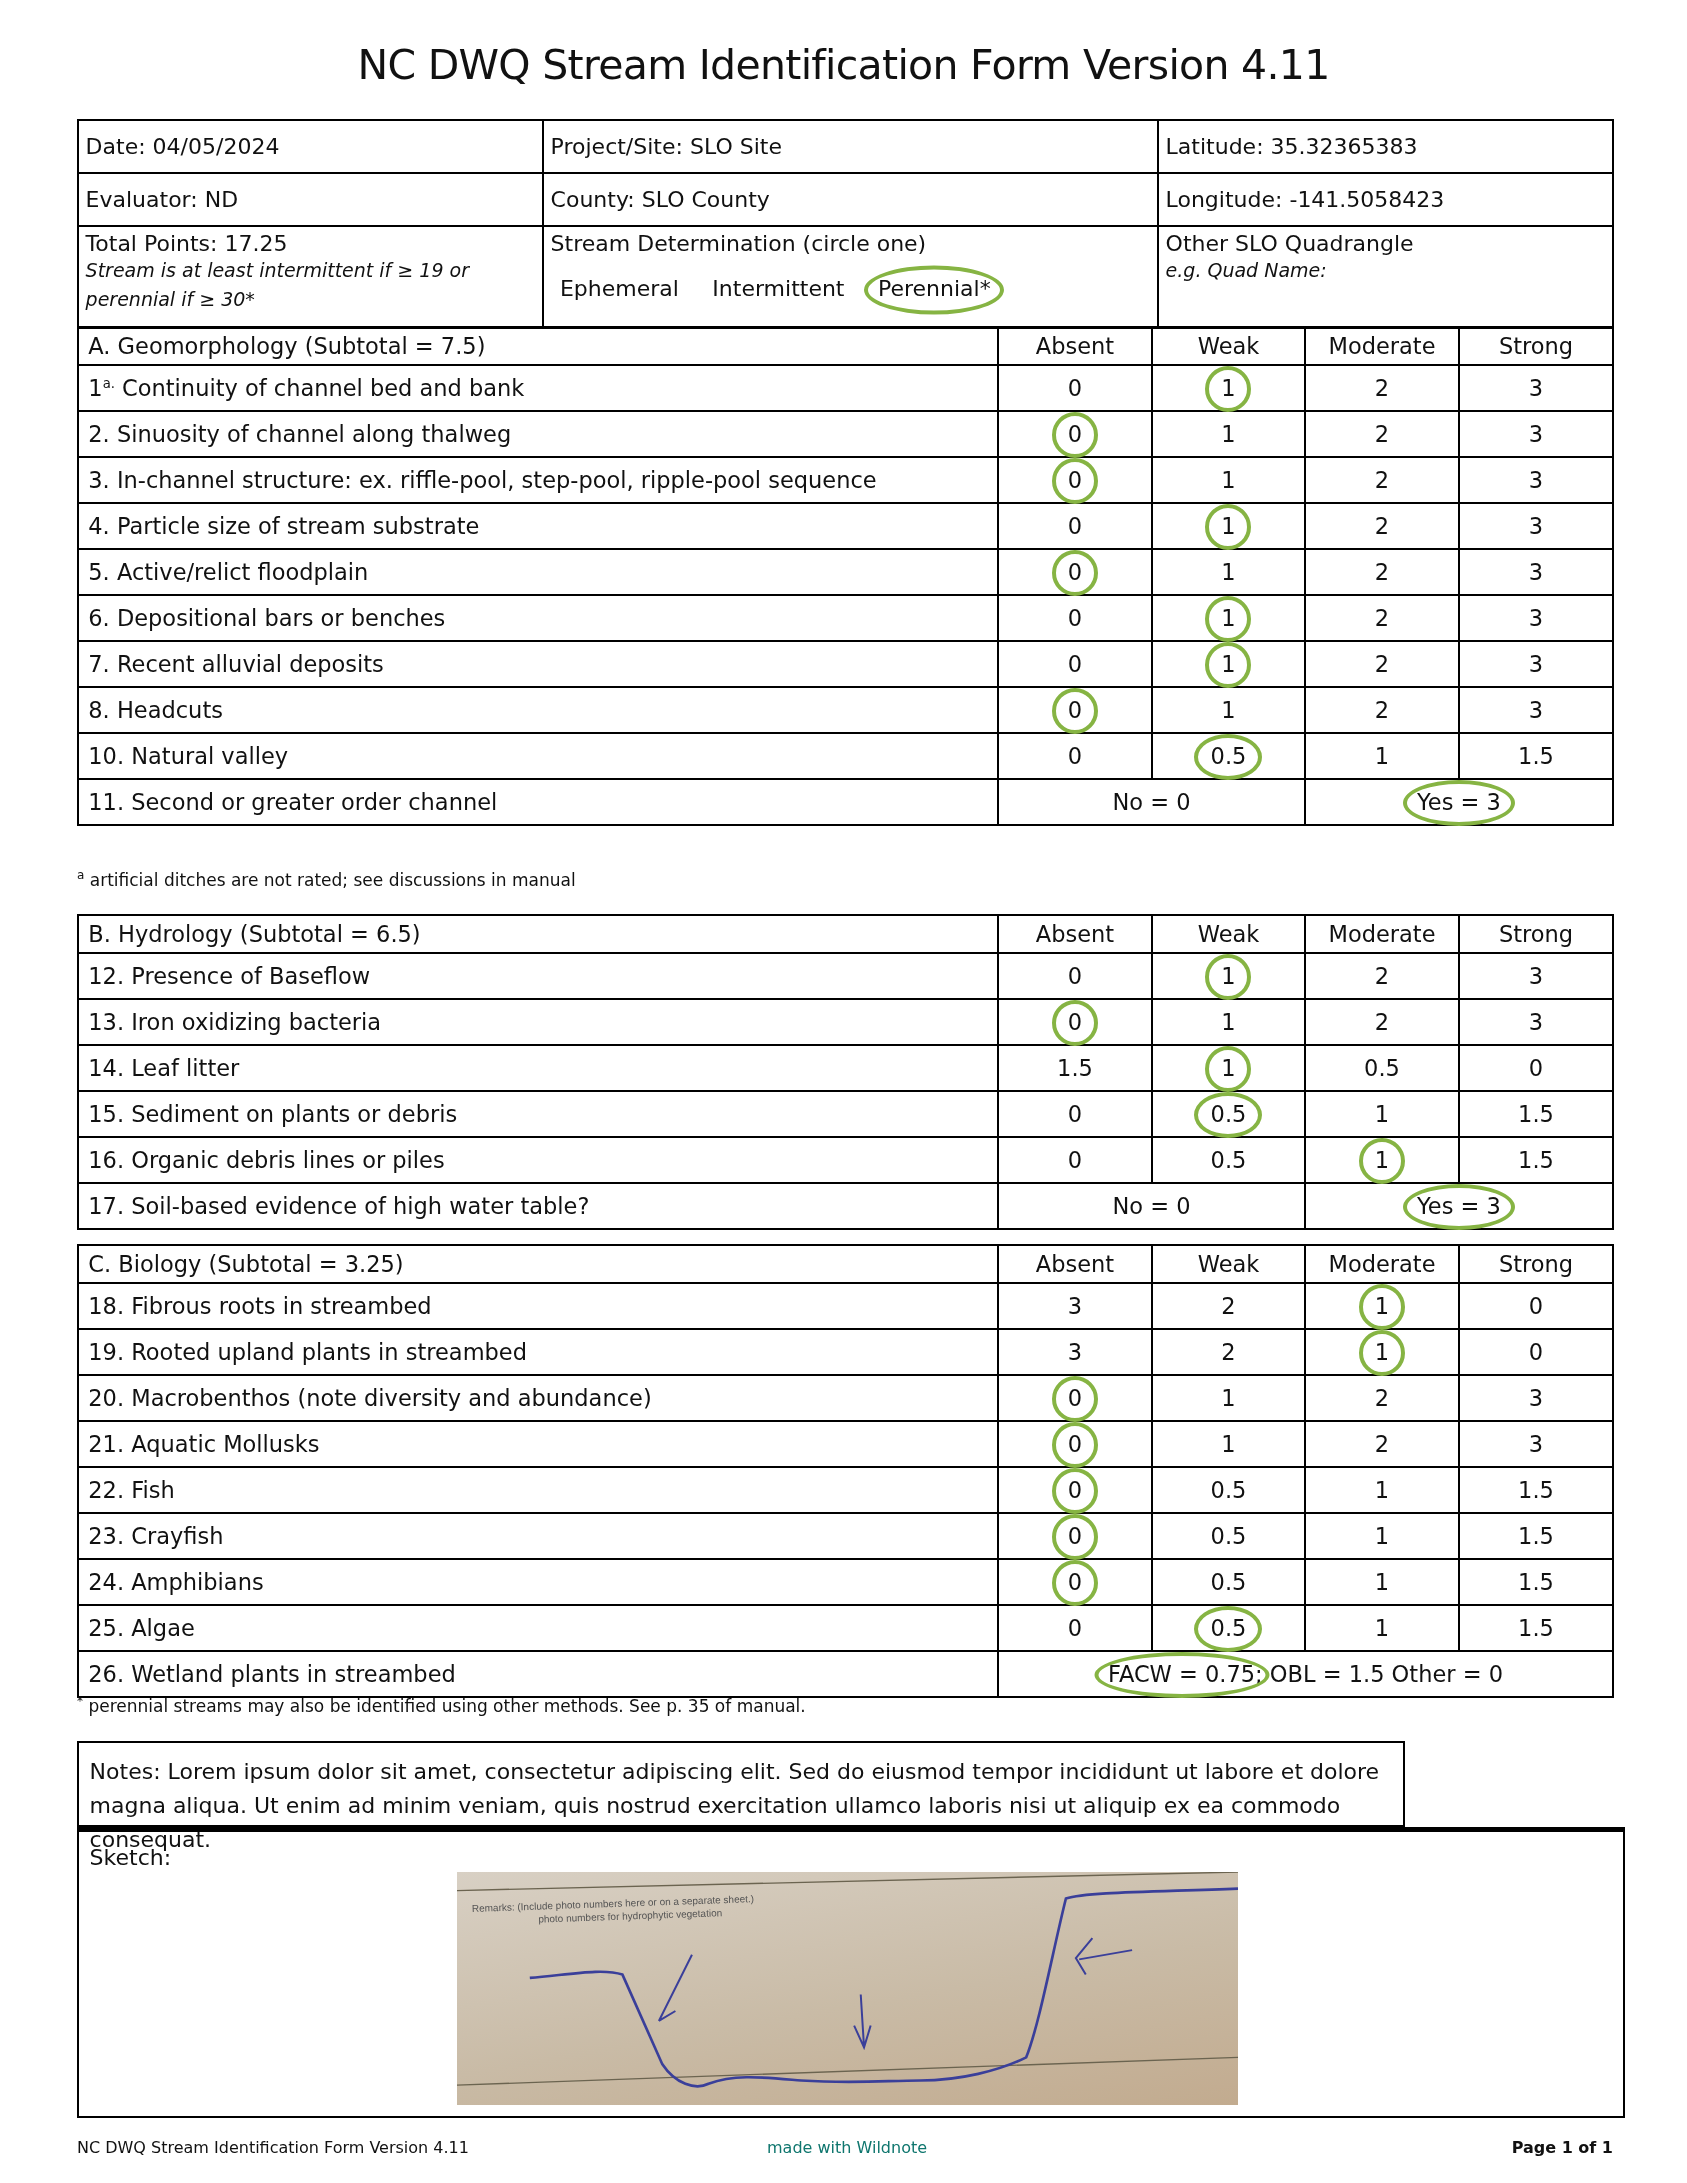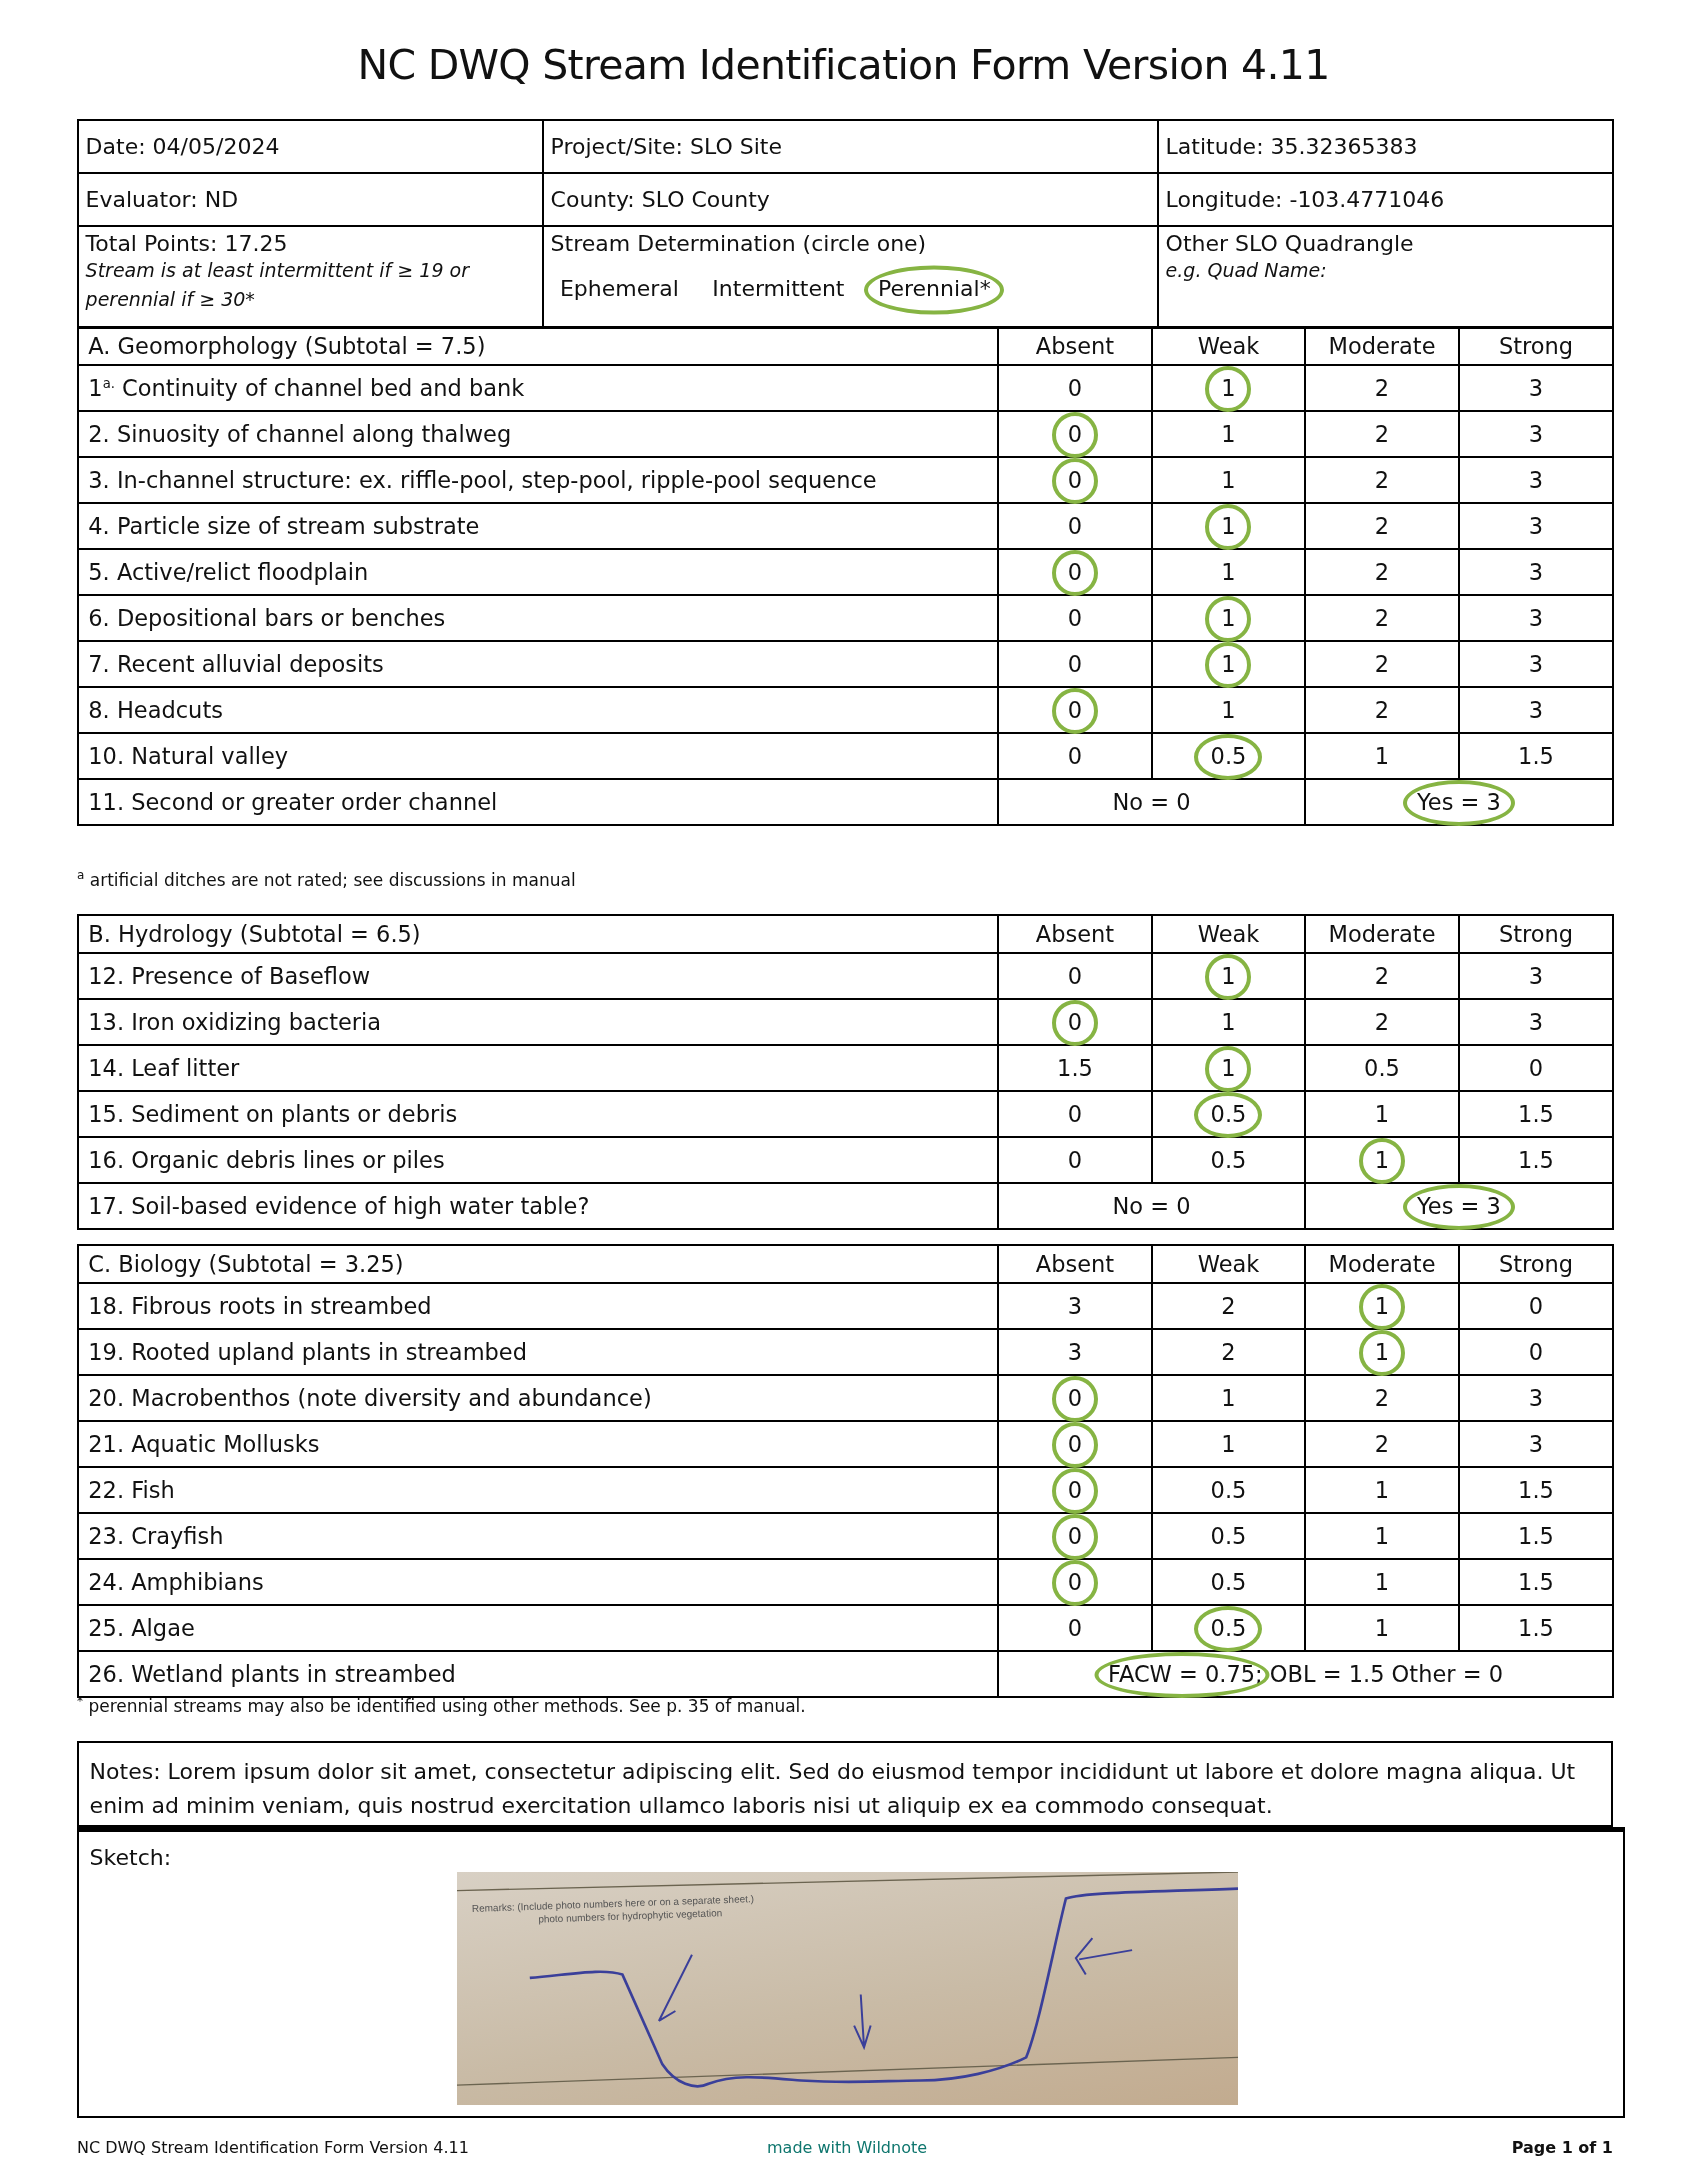--- a/index.html
+++ b/index.html
@@ -30,21 +30,21 @@
   .circled::before { content: ""; position: absolute; left: 50%; top: 55%; transform: translate(-50%, -50%);
     border: 4px solid #86b443; border-radius: 50%; }
   .c-sm::before { width: 38px; height: 38px; }
   .c-md::before { width: 60px; height: 38px; }
   .c-lg::before { width: 99px; height: 38px; }
   .c-xl::before { width: 152px; height: 41px; }
 
   .footnote { position: absolute; left: 77px; font-size: 17px; }
   .footnote sup { font-size: 12px; }
 
-  .notes-box { position: absolute; left: 77px; top: 1741px; width: 1536px; height: 86px; border: 2.6px solid #000; padding: 12px 10.6px; font-size: 22px; line-height: 34px; }
+  .notes-box { position: absolute; left: 77px; top: 1741px; width: 1328px; height: 86px; border: 2.6px solid #000; padding: 12px 10.6px; font-size: 22px; line-height: 34px; }
   .sketch-box { position: absolute; left: 77px; top: 1827px; width: 1548px; height: 291px; border: 2.6px solid #000; border-top: 5.3px solid #000; padding: 13.2px 10.6px; font-size: 22px; }
   .sketch-img { position: absolute; left: 378px; top: 40px; width: 781px; height: 233px; overflow: hidden;
     background: linear-gradient(170deg, #d8d0c4 0%, #c9bba6 55%, #c2ab8f 100%); }
   .sketch-remarks { position: absolute; left: 14.6px; top: 25px; font-family: "Liberation Sans", sans-serif; font-size: 10px; color: #555; transform: rotate(-2deg); line-height: 13.2px; }
   .sketch-remarks .l2 { padding-left: 66px; display: block; }
 
   .footer { position: absolute; top: 2138px; font-size: 16px; }
   .f-left { left: 77px; }
   .f-center { left: 767px; color: #0f766e; }
   .f-right { right: 74px; font-weight: bold; }
@@ -62,21 +62,21 @@
     </colgroup>
   <tbody>
       <tr class="row1">
     <td><span>Date:</span> <span>04/05/2024</span></td>
     <td><span>Project/Site:</span> <span>SLO Site</span></td>
     <td><span>Latitude:</span> <span>35.32365383</span></td>
   </tr>
   <tr class="row2">
     <td><span>Evaluator:</span> <span>ND</span></td>
     <td><span>County:</span> <span>SLO County</span></td>
-    <td><span>Longitude:</span> <span>-103.4771046</span></td>
+    <td><span>Longitude:</span> <span>-141.5058423</span></td>
   </tr>
   <tr class="row3">
     <td>
       <span>Total Points:</span> <span>17.25</span>
       <span class="note-it">Stream is at least intermittent if ≥ 19 or perennial if ≥ 30*</span>
     </td>
     <td>
       <span>Stream Determination (circle one)</span>
       <div class="det-opts">
         <span>Ephemeral</span>

